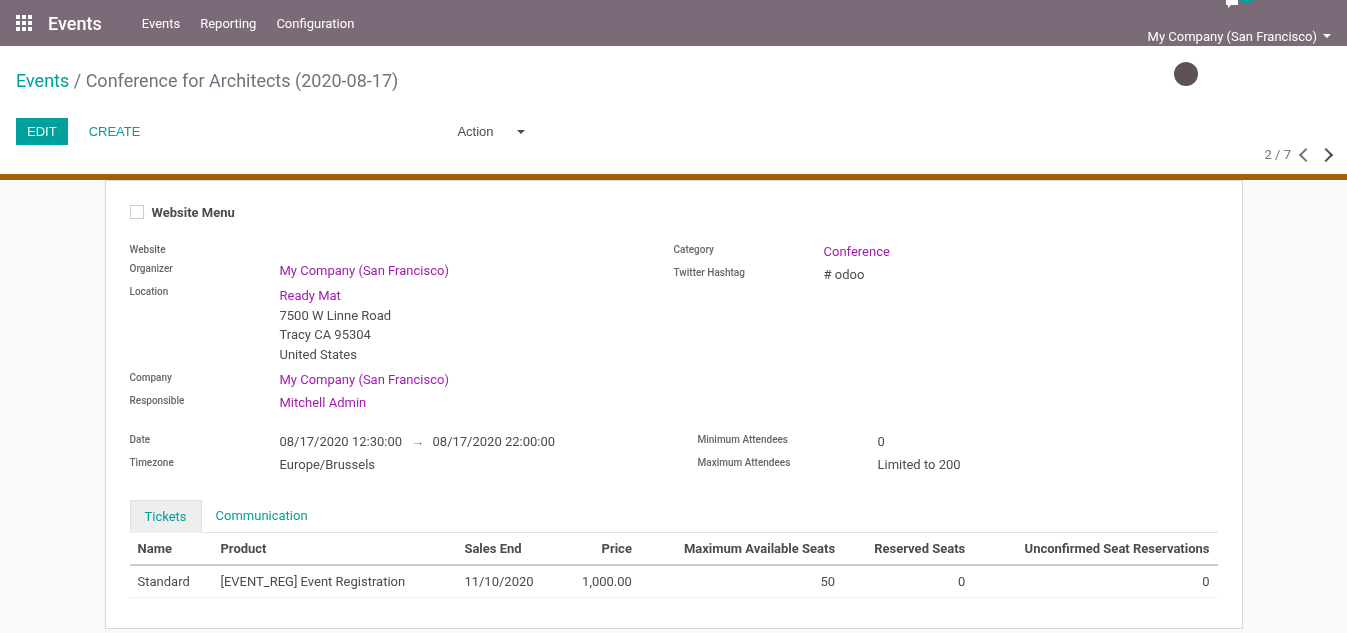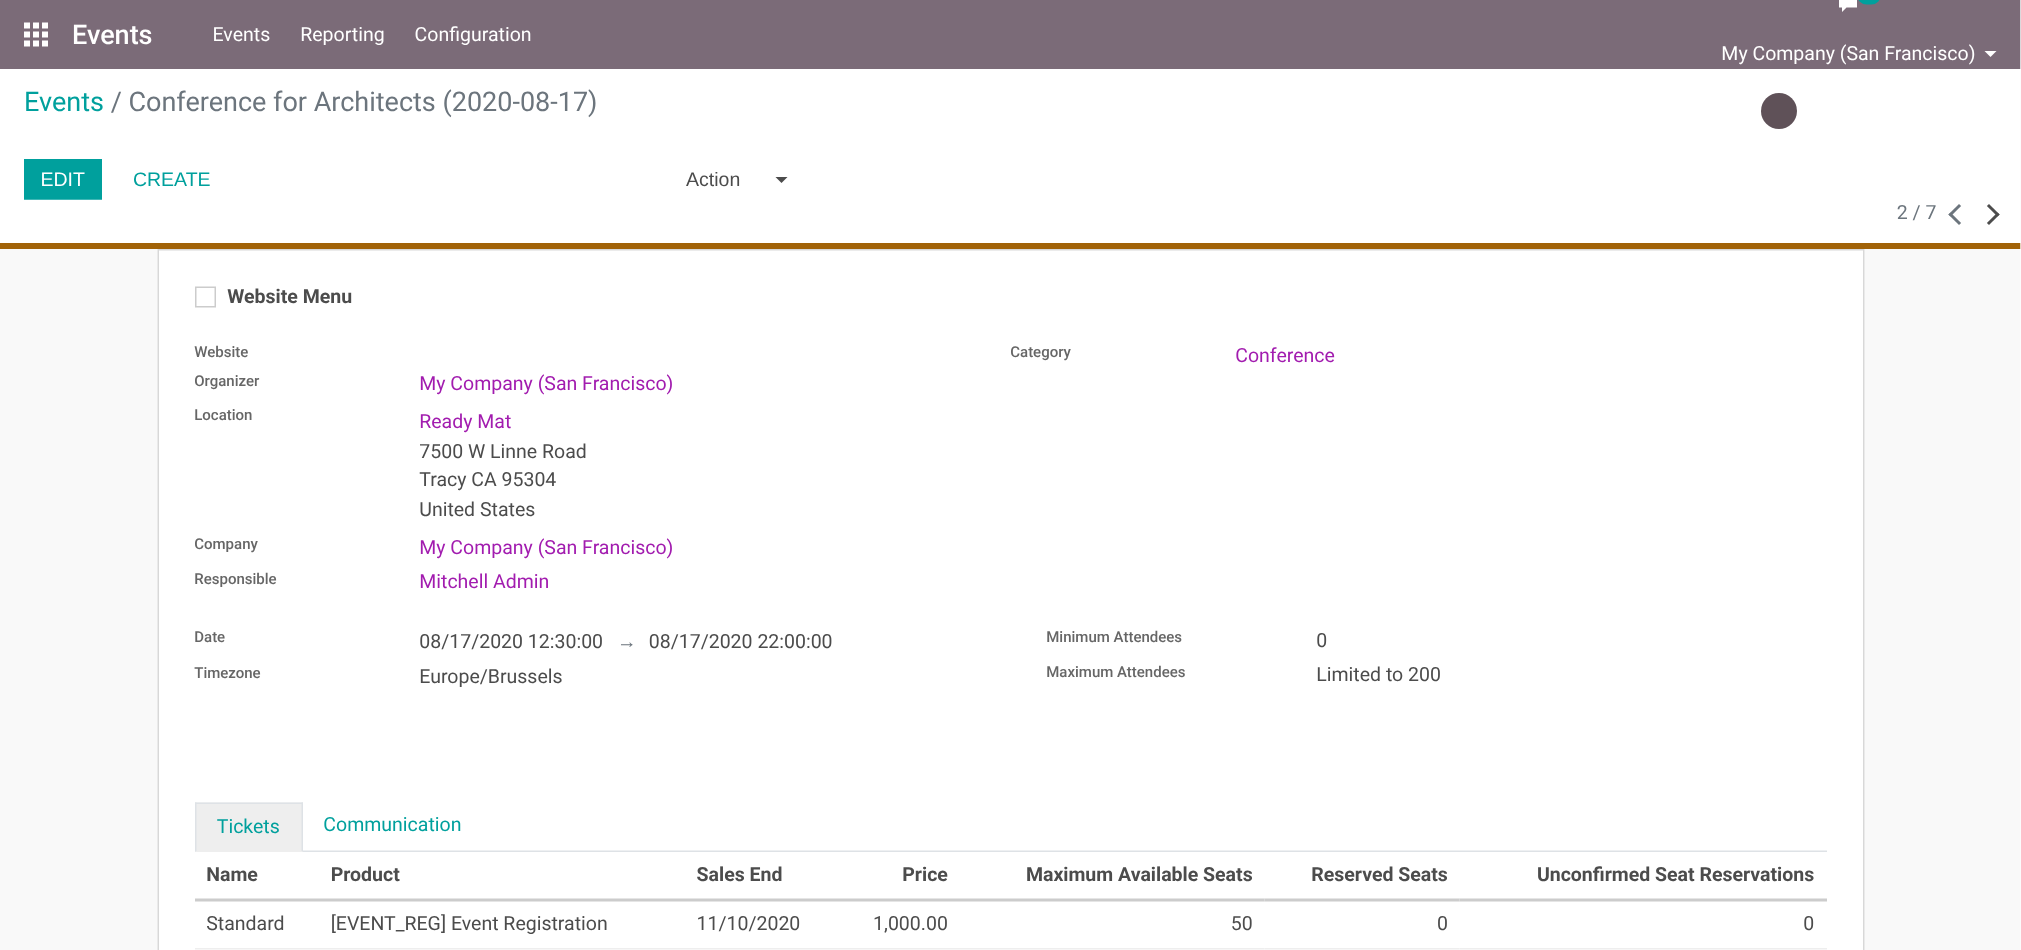--- a/index.html
+++ b/index.html
@@ -10,21 +10,21 @@
   .brand { font-size: 18px; font-weight: 500; margin-right: 40px; }
   .nav-links { display: flex; gap: 20px; }
   .nav-links a { color: #fff; text-decoration: none; font-size: 13px; cursor: pointer; }
   .topnav-right { margin-left: auto; display: flex; align-items: center; gap: 18px; flex-direction: column; }
   .icon-badge { position: relative; display: flex; align-items: center; cursor: pointer; }
   .badge { background: #00A09D; color: #fff; border-radius: 10px; font-size: 10px; padding: 1px 5px; margin-left: -2px; position: relative; top: -6px; }
   .company-select, .user-sel { display: flex; align-items: center; gap: 6px; cursor: pointer; font-size: 13px; }
   .avatar { width: 24px; height: 24px; border-radius: 50%; background: #5f5158; display: inline-block; }
   .caret-d { width: 0; height: 0; border-left: 4px solid transparent; border-right: 4px solid transparent; border-top: 4px solid #fff; }
   
-  .control-panel { background: #fff; border-bottom: 4px solid #a16207; padding: 12px 16px 12px; }
+  .control-panel { background: #fff; border-bottom: 6px solid #a16207; padding: 24px 16px 12px; }
   .breadcrumb { font-size: 18px; color: #6c757d; margin-bottom: 10px; }
   .breadcrumb a { color: #00A09D; text-decoration: none; }
   .cp-row { display: flex; align-items: center; }
   .btn { border: 1px solid transparent; padding: 5px 10px; font-size: 13px; cursor: pointer; background: none; }
   .btn-primary { background: #00A09D; color: #fff; border-color: #00A09D; }
   .btn-link { color: #00A09D; }
   .btn-secondary-text { color: #4c4c4c; }
   .cp-center { margin-left: auto; margin-right: auto; position: relative; left: -50px; display: flex; align-items: center; gap: 12px; }
   .cp-right { margin-left: auto; display: flex; align-items: center; gap: 10px; color: #6c757d; margin-top: 46px; }
   .chevron { width: 10px; height: 10px; border: solid #6c757d; border-width: 0 2px 2px 0; display: inline-block; padding: 4px; cursor: pointer; }
@@ -43,21 +43,21 @@
   .o-group-col { flex: 1; }
   .o-field-row { display: flex; padding: 4px 0; }
   .o-label { width: 150px; color: #666; font-weight: 500; font-size: 10px; flex-shrink: 0; }
   .o-value { color: #4c4c4c; }
   .o-value a, .link { color: #a21caf; text-decoration: none; }
   .addr-line { display: block; line-height: 1.5; }
   .arrow-right { width: 12px; height: 12px; position: relative; display: inline-block; margin: 0 6px; }
   .arrow-right::after { content: "→"; color: #6c757d; }
 
   .tabs { display: flex; border-bottom: 1px solid #dee2e6; margin-top: 24px; }
-  .tab { padding: 8px 14px; cursor: pointer; color: #00A09D; margin-top: 48px; }
+  .tab { padding: 8px 14px; cursor: pointer; color: #00A09D; }
   .tab.active { background: #eee; border: 1px solid #dee2e6; border-bottom-color: #eee; margin-bottom: -1px; color: #4c4c4c; }
   .tab.active span { color: #00A09D; }
 
   table { width: 100%; border-collapse: collapse; }
   th { text-align: left; font-weight: 700; padding: 8px 8px; border-bottom: 2px solid #ccc; font-size: 13px; color: #4c4c4c; }
   td { padding: 8px 8px; border-bottom: 1px solid #eee; }
   tr.alt { background: #f2f2f2; }
   .num { text-align: right; }
   
   svg { display: block; }
@@ -165,20 +165,24 @@
         </div>
         <div class="o-field-row">
           <div class="o-label">Responsible</div>
           <div class="o-value"><a class="link">Mitchell Admin</a></div>
         </div>
       </div>
       <div class="o-group-col">
         <div class="o-field-row">
           <div class="o-label">Category</div>
           <div class="o-value"><a class="link">Conference</a></div>
+        </div>
+        <div class="o-field-row">
+          <div class="o-label">Twitter Hashtag</div>
+          <div class="o-value"># odoo</div>
         </div>
       </div>
     </div>
 
     <div class="o-group" style="margin-top:16px;gap:48px;">
       <div class="o-group-col">
         <div class="o-field-row">
           <div class="o-label">Date</div>
           <div class="o-value">
             <span>08/17/2020 12:30:00</span>

